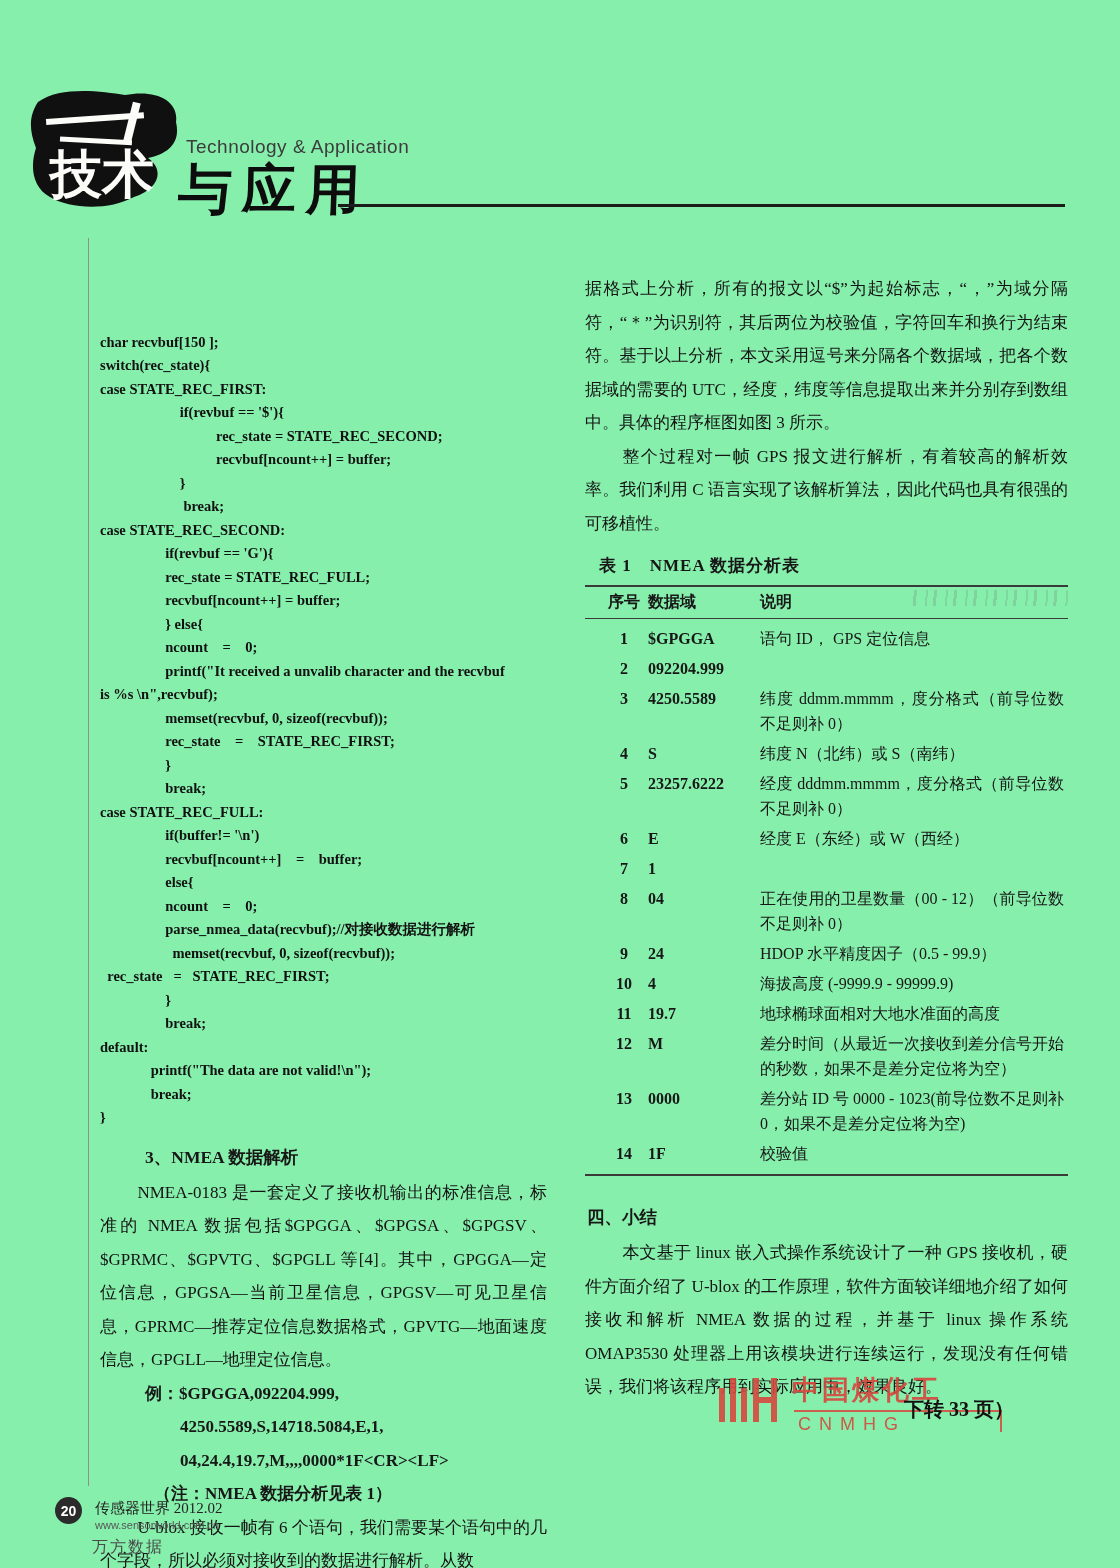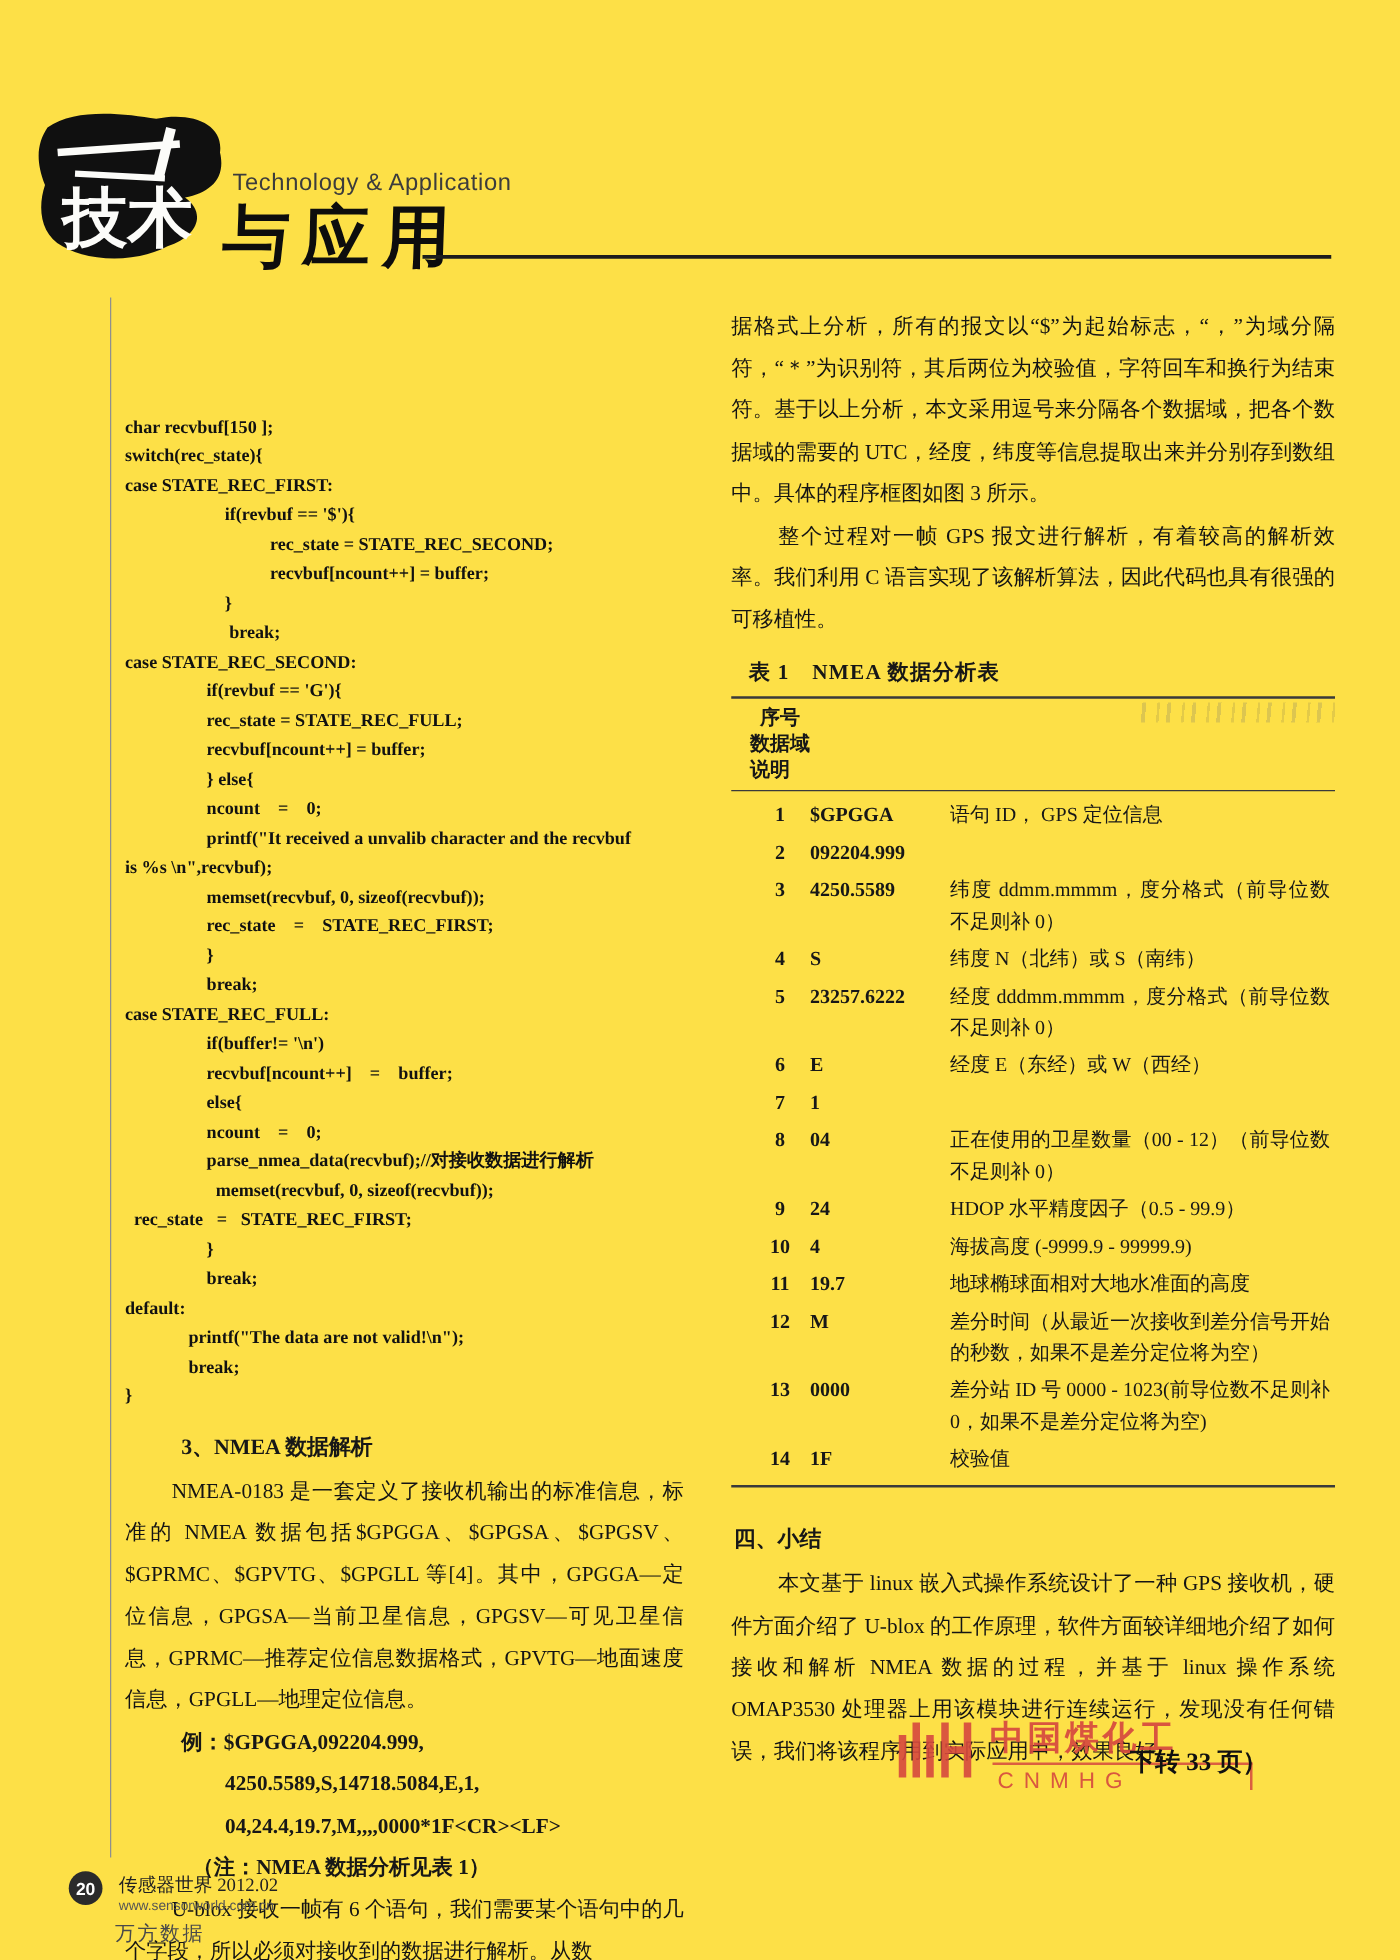--- a/index.html
+++ b/index.html
@@ -1,53 +1,53 @@
 <!DOCTYPE html>
 <html><head>
 <meta charset="utf-8">
 <style>
   * { margin:0; padding:0; box-sizing:border-box; }
   html,body { width:1120px; height:1568px; }
   body { background:#e9e9e6; font-family:"Liberation Serif","DejaVu Serif",serif; }
   .page { position:absolute; top:0; left:0; width:1120px; height:1568px;
-          background:#fde047; color:#171717; overflow:hidden; }
+          background:#86efac; color:#171717; overflow:hidden; }
 
   
   .ink-art { position:absolute; left:30px; top:88px; width:152px; height:130px; }
   .tagline { position:absolute; left:186px; top:136px; font-size:19px; color:#3c3c3c;
              font-family:"Liberation Sans","DejaVu Sans",sans-serif; letter-spacing:.5px; }
   .masthead { position:absolute; left:178px; top:154px; font-size:54px; font-weight:bold;
               letter-spacing:10px; color:#0d0d0d; transform:skewX(-2deg); }
   .header-rule { position:absolute; left:338px; top:204px; width:727px; height:3px; background:#1c1c1c; }
   .left-rule { position:absolute; left:88px; top:238px; width:1px; height:1248px; background:#8f8f8f; }
 
   
   .col-left  { position:absolute; left:100px; top:260px; width:447px; }
-  .col-right { position:absolute; left:585px; top:244px; width:483px; }
+  .col-right { position:absolute; left:585px; top:272px; width:483px; }
 
   
   .code { font-size:14.5px; font-weight:bold; line-height:23.5px; white-space:pre; color:#111; }
 
   
   .para { font-size:17px; line-height:33.5px; text-align:justify; color:#141414; }
   .indent { text-indent:2.2em; }
   .sec-heading { font-size:17.5px; font-weight:bold; line-height:34px; margin:10px 0 2px 45px; }
   .sec-heading.flush { margin-left:2px; }
 
   .examples div { font-size:17px; line-height:33.5px; font-weight:bold; }
   .examples div:nth-of-type(1) { margin-left:45px; }
   .examples div:nth-of-type(2) { margin-left:80px; }
   .examples div:nth-of-type(3) { margin-left:80px; }
   .examples div:nth-of-type(4) { margin-left:54px; font-weight:bold; }
 
   
   .nmea-table { margin-top:14px; }
   .t-title { font-size:17px; font-weight:bold; margin:0 0 8px 14px; letter-spacing:1px; }
   .t-head { display:flex; border-top:2px solid #3a3a3a; border-bottom:1px solid #3a3a3a;
-            font-weight:bold; font-size:16px; padding:5px 0 5px 15px; position:relative;flex-direction:column; }
+            font-weight:bold; font-size:16px; padding:5px 0 5px 15px; position:relative; }
   .t-body { border-bottom:2px solid #3a3a3a; padding:4px 0 6px 15px; }
   .t-row { display:flex; padding:2.5px 0; font-size:16px; line-height:25px; }
   .c-num   { width:48px; flex:none; text-align:center; font-weight:bold; }
   .c-field { width:112px; flex:none; font-weight:bold; }
   .c-desc  { flex:1; text-align:justify; padding-right:4px; }
   .t-head .c-desc { font-weight:bold; }
   .smudge { position:absolute; right:0; top:3px; width:160px; height:16px; opacity:.5;
             background:repeating-linear-gradient(95deg, transparent 0 6px,
               rgba(110,110,110,.45) 6px 9px, transparent 9px 18px, rgba(80,80,80,.3) 18px 20px);
             filter:blur(.6px); }

